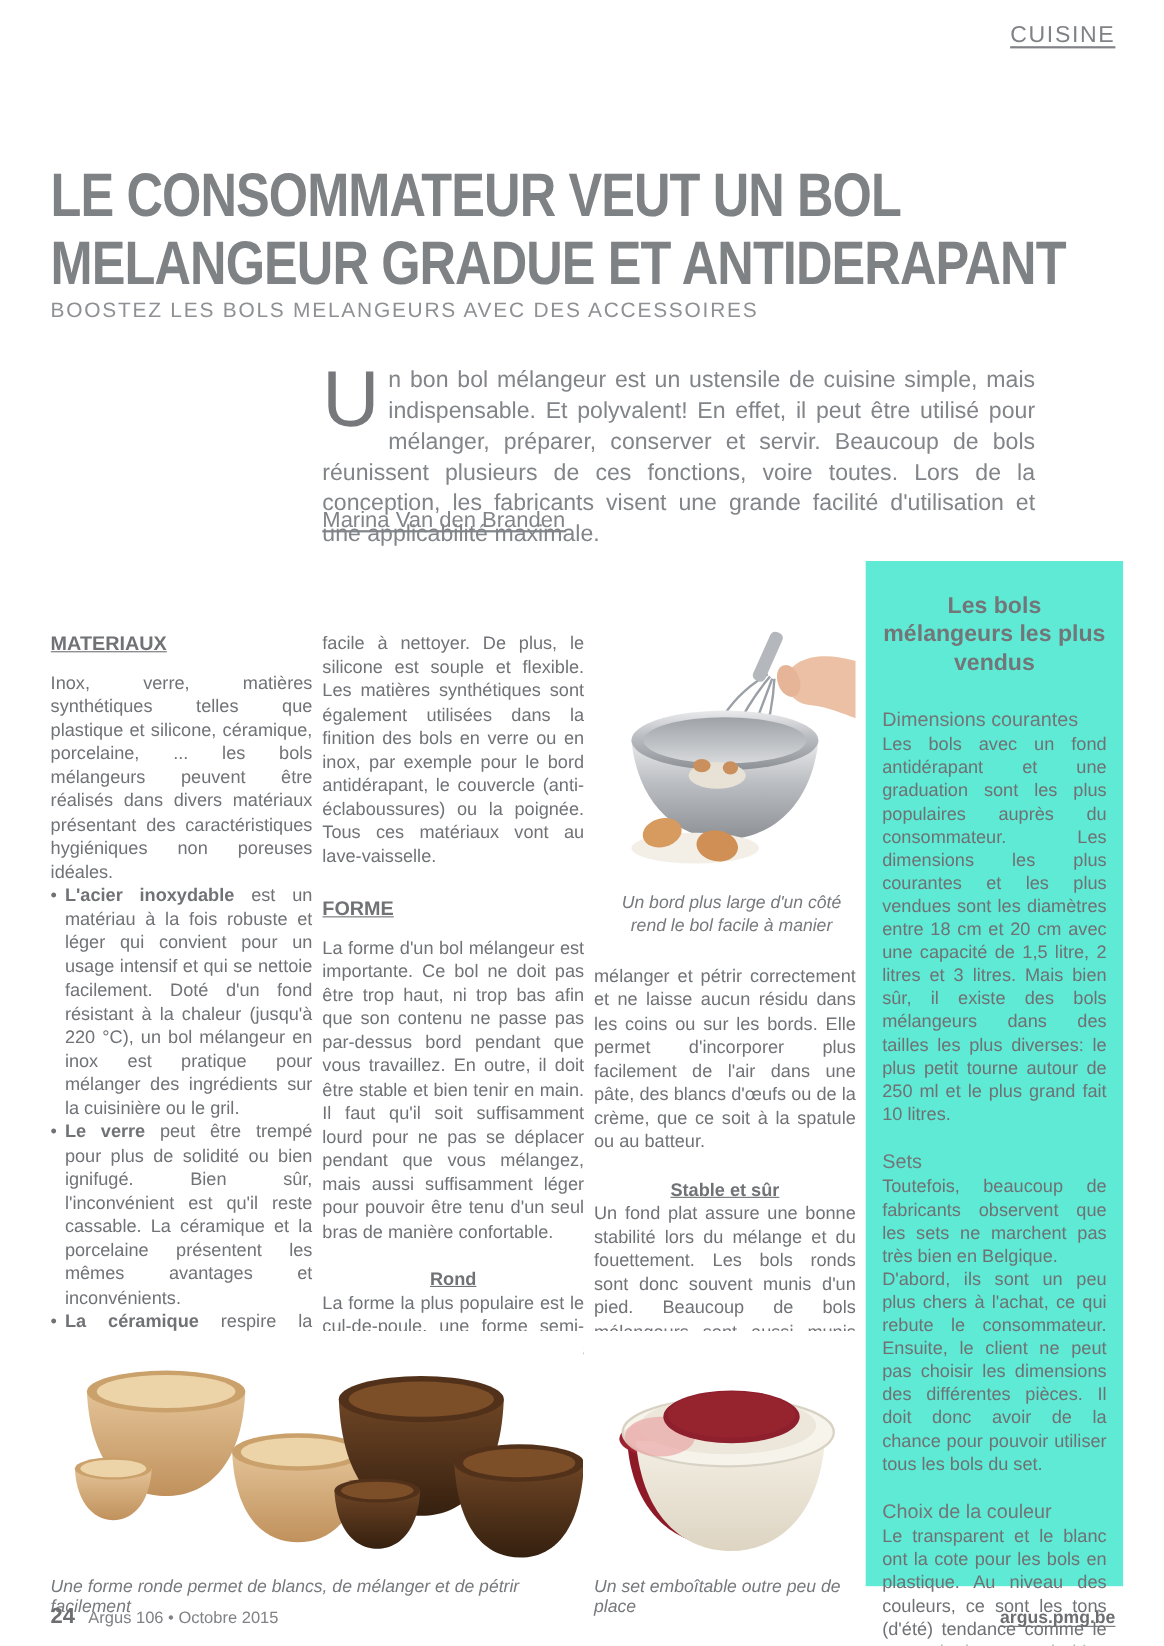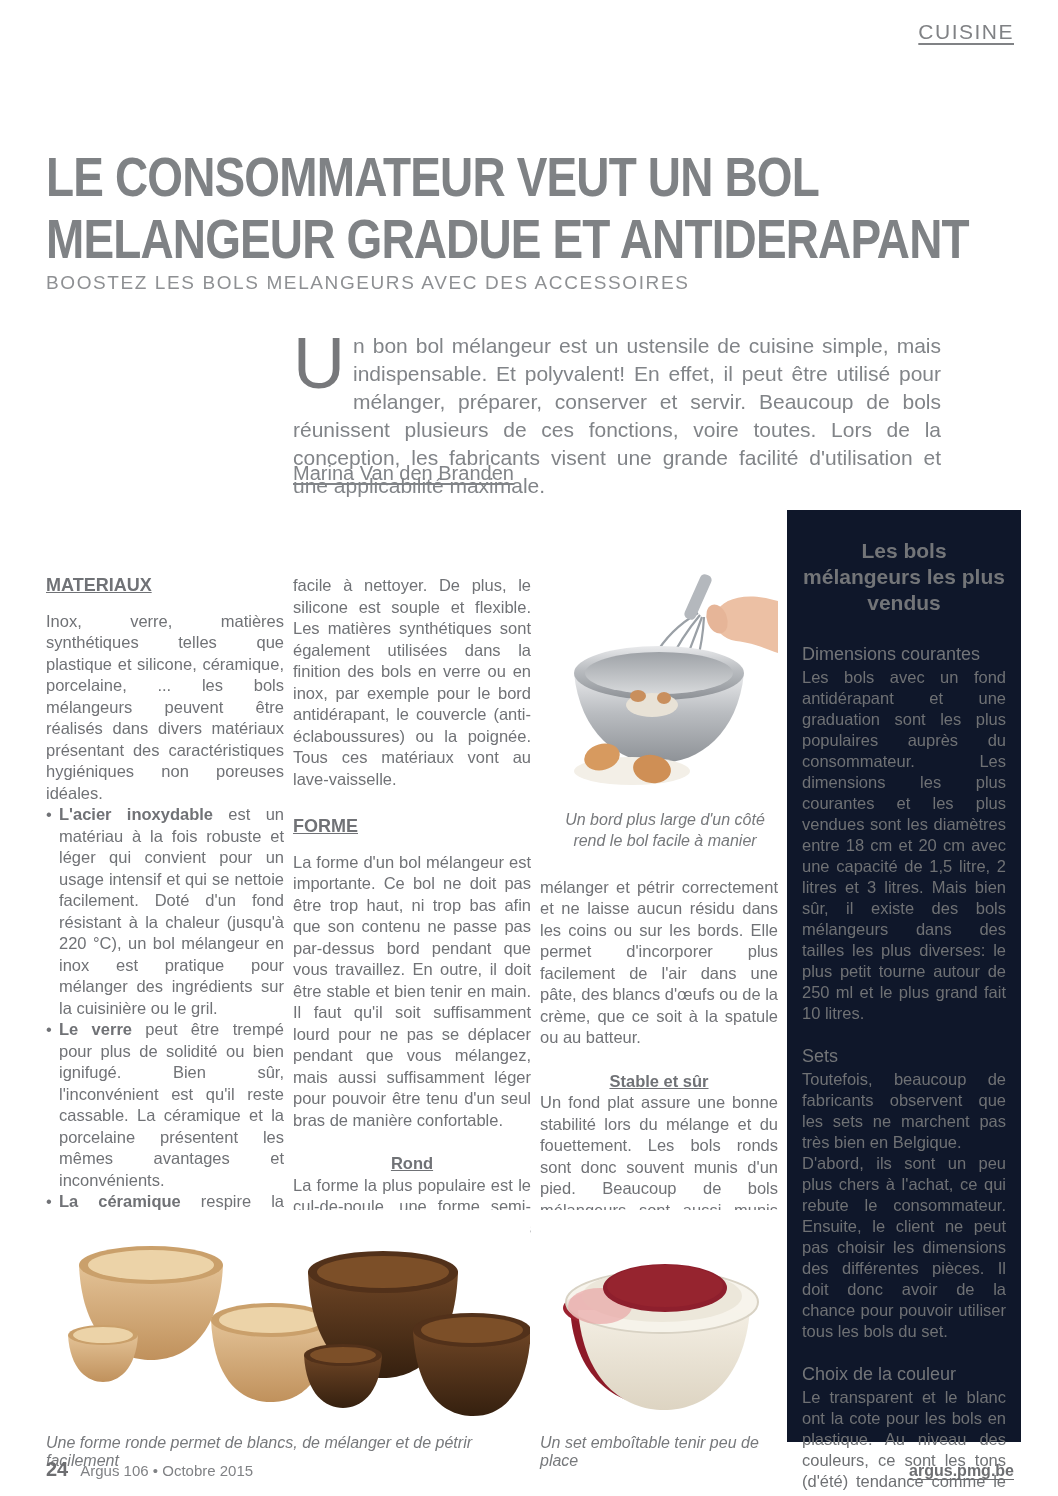--- a/index.html
+++ b/index.html
@@ -162,21 +162,21 @@
     <ellipse cx="92" cy="216" rx="58" ry="14" fill="#f3efe7"></ellipse>
     <ellipse cx="62" cy="202" rx="18" ry="13" fill="#d79a5f" transform="rotate(-15 62 202)"></ellipse>
     <ellipse cx="112" cy="214" rx="19" ry="14" fill="#cf8f55" transform="rotate(10 112 214)"></ellipse>
   </svg>
   <div class="photo-caption">Un bord plus large d'un côté rend le bol facile à manier</div>
   <p class="body-start">mélanger et pétrir correctement et ne laisse aucun résidu dans les coins ou sur les bords. Elle permet d'incorporer plus facilement de l'air dans une pâte, des blancs d'œufs ou de la crème, que ce soit à la spatule ou au batteur.</p>
   <div class="sub-heading">Stable et sûr</div>
   <p>Un fond plat assure une bonne stabilité lors du mélange et du fouettement. Les bols ronds sont donc souvent munis d'un pied. Beaucoup de bols mélangeurs sont aussi munis d'un anneau antidérapant pour ne pas glisser pendant les manipulations plus énergiques et pour ne pas rayer le plan de travail. Les bords roulés</p>
 </div>
 
-<div class="abs sidebar" id="sidebar-box" style="background: #0f172a;">
+<div class="abs sidebar" id="sidebar-box" style="background: #5eead4;">
   <div class="sb-title">Les bols mélangeurs les plus vendus</div>
 
   <div class="sb-heading">Dimensions courantes</div>
   <div class="sb-text">Les bols avec un fond antidérapant et une graduation sont les plus populaires auprès du consommateur. Les dimensions les plus courantes et les plus vendues sont les diamètres entre 18 cm et 20 cm avec une capacité de 1,5 litre, 2 litres et 3 litres. Mais bien sûr, il existe des bols mélangeurs dans des tailles les plus diverses: le plus petit tourne autour de 250 ml et le plus grand fait 10 litres.</div>
 
   <div class="sb-heading">Sets</div>
   <div class="sb-text">Toutefois, beaucoup de fabricants observent que les sets ne marchent pas très bien en Belgique.
 D'abord, ils sont un peu plus chers à l'achat, ce qui rebute le consommateur. Ensuite, le client ne peut pas choisir les dimensions des différentes pièces. Il doit donc avoir de la chance pour pouvoir utiliser tous les bols du set.</div>
 
   <div class="sb-heading">Choix de la couleur</div>
@@ -234,21 +234,21 @@
   <ellipse cx="122" cy="92" rx="96" ry="31" fill="#f6f3ea" opacity="0.92"></ellipse>
   <ellipse cx="122" cy="92" rx="96" ry="31" fill="none" stroke="#d8d2c4" stroke-width="2"></ellipse>
   <ellipse cx="122" cy="86" rx="80" ry="26" fill="#ece7da"></ellipse>
   <ellipse cx="60" cy="96" rx="32" ry="18" fill="#e9a6a6" opacity="0.7"></ellipse>
 
   <ellipse cx="125" cy="78" rx="62" ry="24" fill="#8e1f2d"></ellipse>
   <ellipse cx="125" cy="76" rx="58" ry="21" fill="#96242f"></ellipse>
 </svg>
 
 <div class="abs caption-wooden caption">Une forme ronde permet de blancs, de mélanger et de pétrir facilement</div>
-<div class="abs caption-set caption">Un set emboîtable tenir peu de place</div>
+<div class="abs caption-set caption">Un set emboîtable outre peu de place</div>
 
 <div class="abs footer">
   <div class="footer-left">
     <span class="page-num">24</span>
     <span class="issue">Argus 106 • Octobre 2015</span>
   </div>
   <span class="website">argus.pmg.be</span>
 </div>
 
 </body></html>

